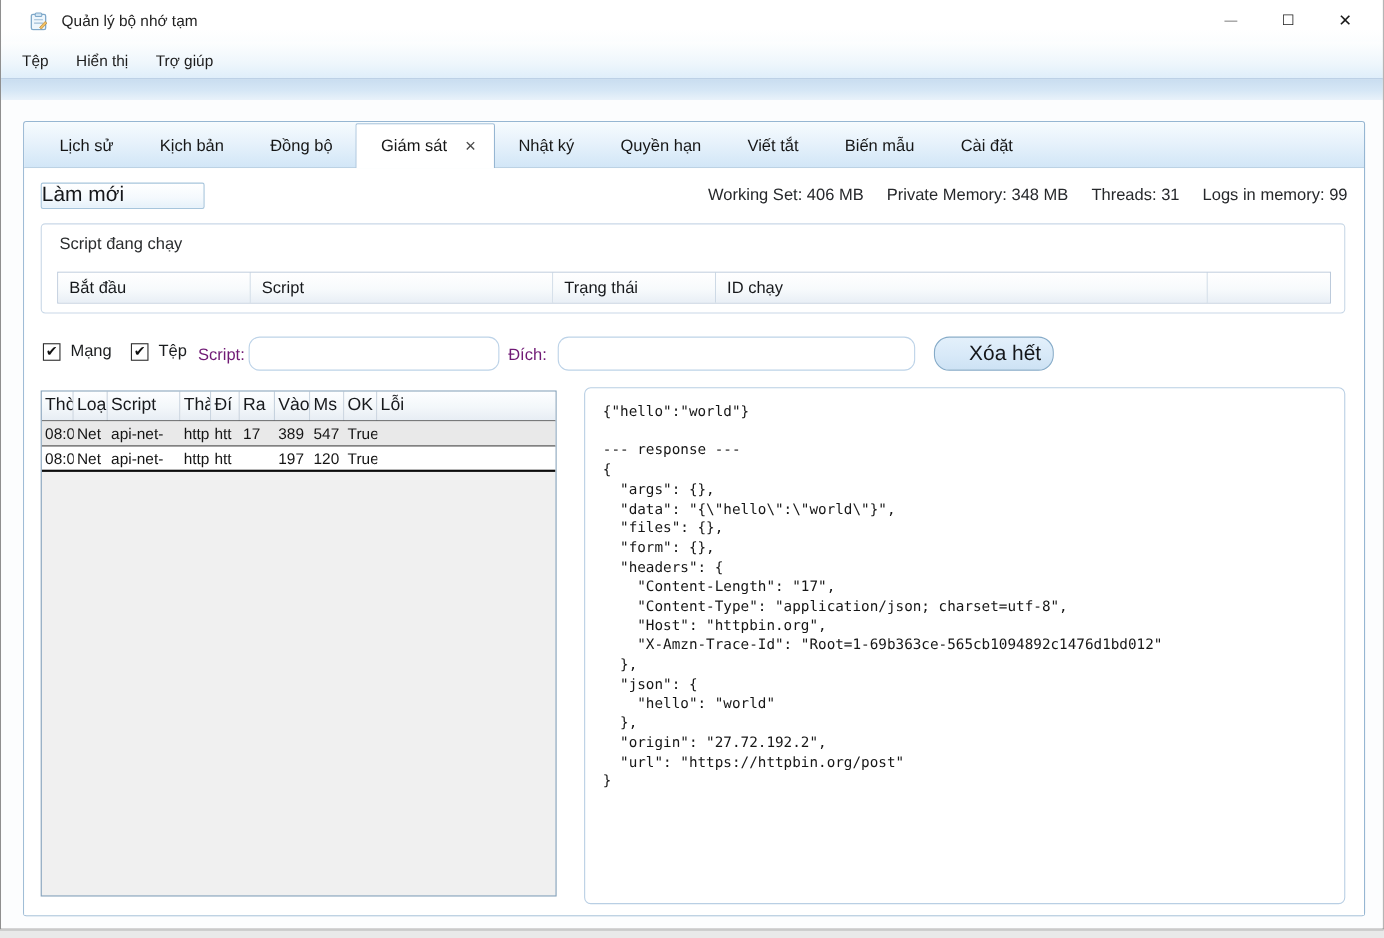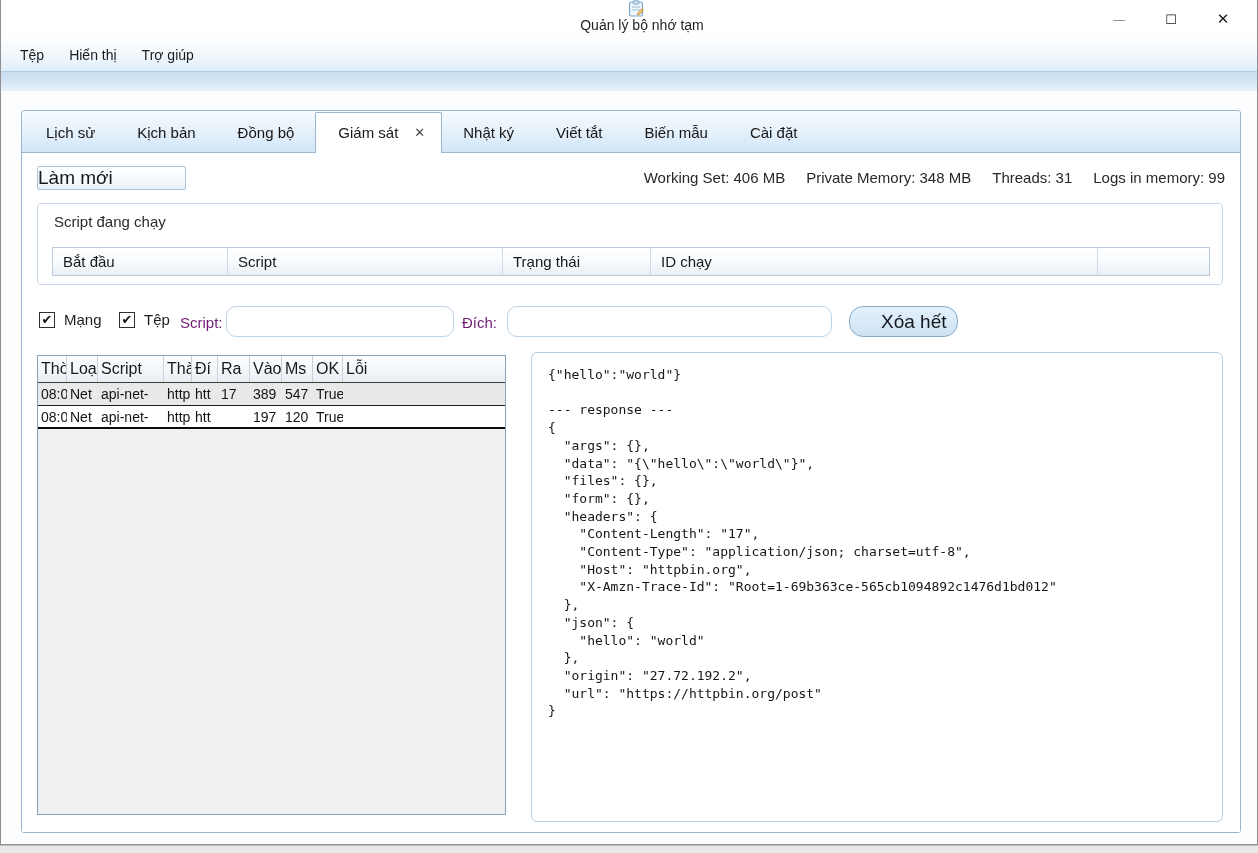--- a/index.html
+++ b/index.html
@@ -20,21 +20,21 @@
   }
   
   .bleed{ position:absolute; top:0; height:3px; }
   .bleed.red{ left:492px; width:168px; background:#9c4040; opacity:.55; }
   .bleed.gray{ left:1042px; width:90px; background:#8a8a8a; opacity:.4; }
 
   
   .titlebar{
     height:38px; display:flex; align-items:center;
     background:linear-gradient(180deg,#ffffff 0%,#ffffff 70%,#fbfdfe 100%);
-    padding-left:26px; position:relative;flex-direction:column;
+    padding-left:26px; position:relative;
   }
   .app-icon{ width:17px; height:17px; margin-right:12px; display:inline-block; }
   .window-title{ font-size:14px; color:#1f1f1f; }
   .win-controls{ position:absolute; right:8px; top:0; height:38px; display:flex; align-items:center; }
   .win-btn{
     width:52px; height:32px; display:flex; align-items:center; justify-content:center;
     font-size:13px; color:#1a1a1a; background:transparent; border:none; cursor:default;
     font-family:"DejaVu Sans", sans-serif; font-weight:300;
   }
   .win-btn.close{ font-size:15px; }
@@ -58,21 +58,21 @@
 
   
   .tabcontrol{
     position:absolute; left:20px; top:19px; width:1220px; height:723px;
     border:1px solid #96b6d2; border-radius:3px; background:#fff;
   }
   .tabstrip{
     display:flex; align-items:flex-end; height:42px;
     background:linear-gradient(180deg,#f6fbfe 0%,#e7f2fb 45%,#d2e6f7 100%);
     border-bottom:1px solid #96b6d2; border-radius:3px 3px 0 0;
-    padding:0 3px;
+    padding:0 11px;
   }
   .tab{
     padding:10px 21px 11px 21px; font-size:15px; color:#161616; white-space:nowrap;
   }
   .tab.active{
     background:#fff; border:1px solid #96b6d2; border-bottom:none;
     border-radius:2px 2px 0 0; margin-bottom:-1px; padding:11px 16px 12px 22px;
     display:flex; align-items:center; gap:16px; position:relative; z-index:2;
   }
   .tab-close{ font-size:13px; color:#4a4a4a; line-height:1; }
@@ -205,20 +205,21 @@
 
       <div class="tabstrip">
         <span class="tab">Lịch sử</span>
         <span class="tab">Kịch bản</span>
         <span class="tab">Đồng bộ</span>
         <span class="tab active">
           <span>Giám sát</span>
           <span class="tab-close">✕</span>
         </span>
         <span class="tab">Nhật ký</span>
+        <span class="tab">Quyền hạn</span>
         <span class="tab">Viết tắt</span>
         <span class="tab">Biến mẫu</span>
         <span class="tab">Cài đặt</span>
       </div>
 
       <div class="tabpage">
 
         <button class="btn refresh-btn">Làm mới</button>
 
         <div class="stats">

